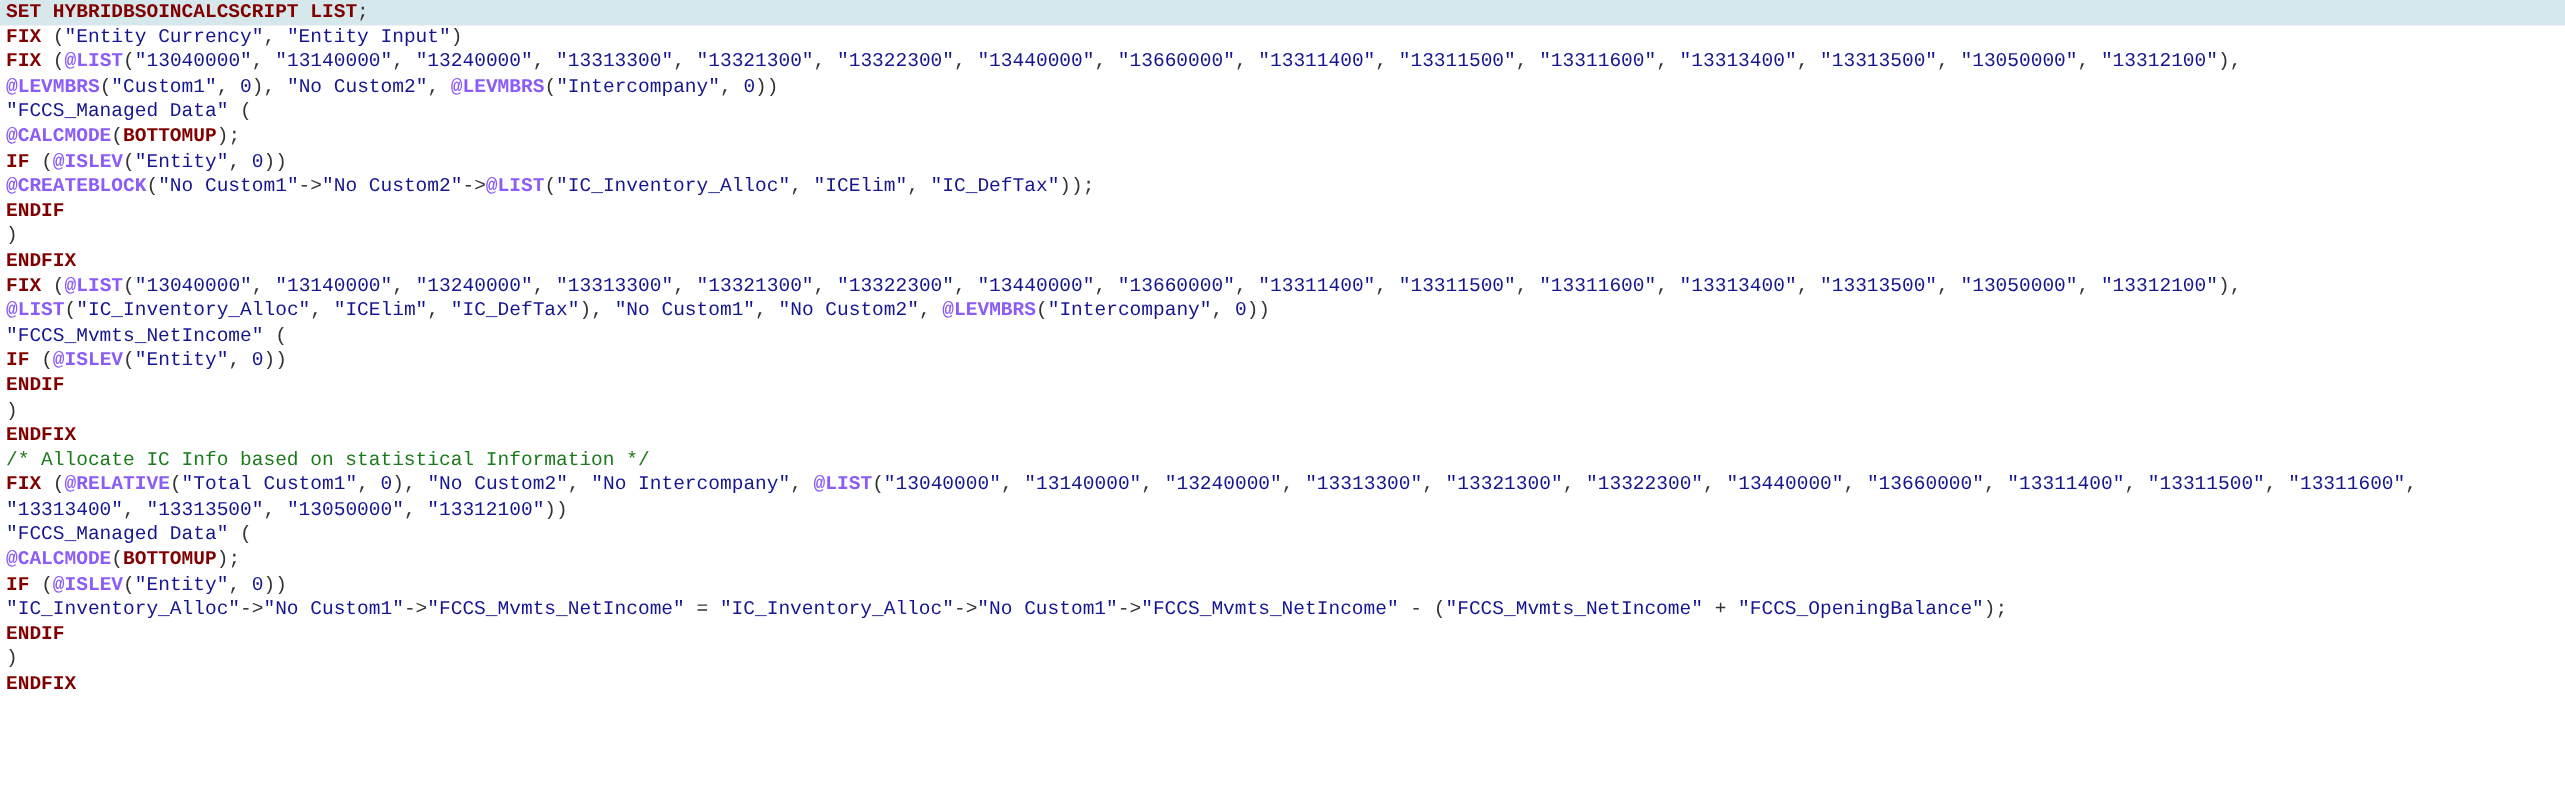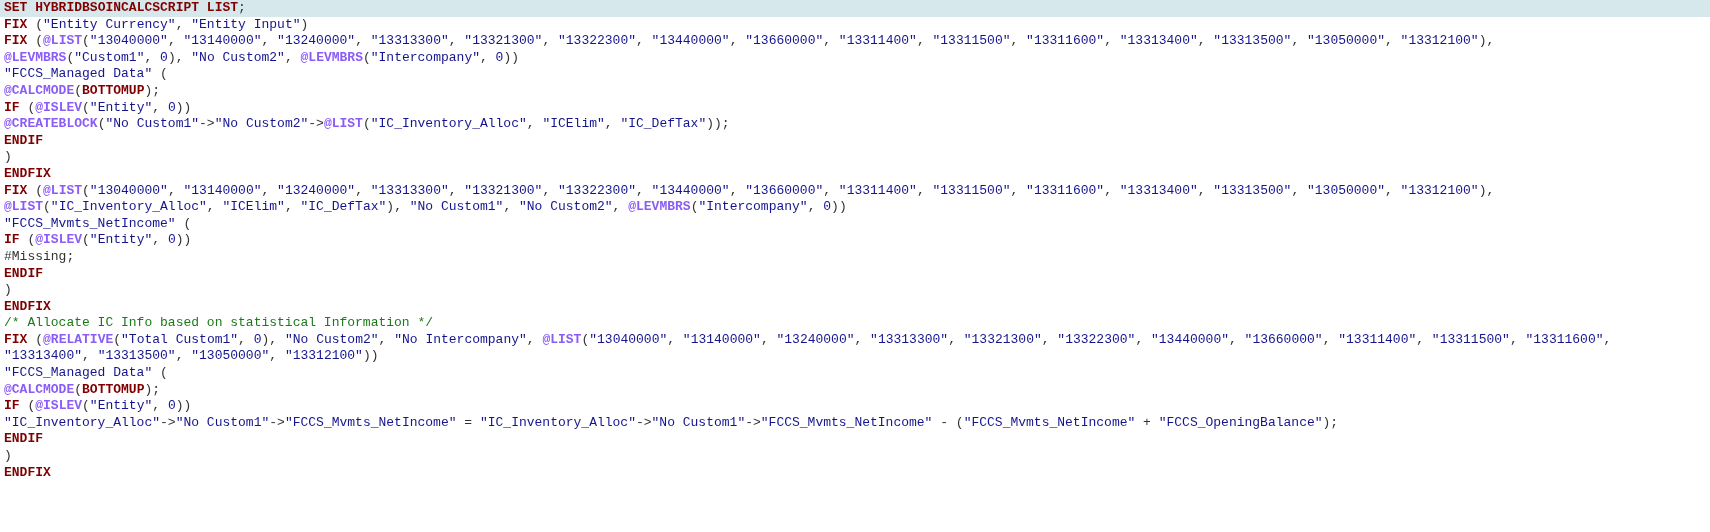--- a/index.html
+++ b/index.html
@@ -58,21 +58,20 @@
 <div class="line">    <span class="kw">ENDFIX</span></div>
 
 <div class="line">    <span class="kw">FIX</span> <span class="txt">(</span><span class="fn">@LIST</span><span class="txt">(</span><span class="str">"13040000"</span>, <span class="str">"13140000"</span>, <span class="str">"13240000"</span>, <span class="str">"13313300"</span>, <span class="str">"13321300"</span>, <span class="str">"13322300"</span>, <span class="str">"13440000"</span>, <span class="str">"13660000"</span>, <span class="str">"13311400"</span>, <span class="str">"13311500"</span>, <span class="str">"13311600"</span>, <span class="str">"13313400"</span>, <span class="str">"13313500"</span>, <span class="str">"13050000"</span>, <span class="str">"13312100"</span><span class="txt">)</span>,</div>
 
 <div class="line"><span class="fn">@LIST</span><span class="txt">(</span><span class="str">"IC_Inventory_Alloc"</span>, <span class="str">"ICElim"</span>, <span class="str">"IC_DefTax"</span><span class="txt">)</span>, <span class="str">"No Custom1"</span>, <span class="str">"No Custom2"</span>, <span class="fn">@LEVMBRS</span><span class="txt">(</span><span class="str">"Intercompany"</span>, <span class="str">0</span><span class="txt">))</span></div>
 
 <div class="line">        <span class="str">"FCCS_Mvmts_NetIncome"</span> <span class="txt">(</span></div>
 
 <div class="line">            <span class="kw">IF</span> <span class="txt">(</span><span class="fn">@ISLEV</span><span class="txt">(</span><span class="str">"Entity"</span>, <span class="str">0</span><span class="txt">))</span></div>
 
-<div class="line">                <span class="missing">#Missing;</span></div>
 
 <div class="line">            <span class="kw">ENDIF</span></div>
 
 <div class="line">        <span class="txt">)</span></div>
 
 <div class="line">    <span class="kw">ENDFIX</span></div>
 
 <div class="line">    <span class="cmt">/*   Allocate IC Info based on statistical Information */</span></div>
 
 <div class="line">    <span class="kw">FIX</span> <span class="txt">(</span><span class="fn">@RELATIVE</span><span class="txt">(</span><span class="str">"Total Custom1"</span>, <span class="str">0</span><span class="txt">)</span>, <span class="str">"No Custom2"</span>, <span class="str">"No Intercompany"</span>, <span class="fn">@LIST</span><span class="txt">(</span><span class="str">"13040000"</span>, <span class="str">"13140000"</span>, <span class="str">"13240000"</span>, <span class="str">"13313300"</span>, <span class="str">"13321300"</span>, <span class="str">"13322300"</span>, <span class="str">"13440000"</span>, <span class="str">"13660000"</span>, <span class="str">"13311400"</span>, <span class="str">"13311500"</span>, <span class="str">"13311600"</span>,</div>

